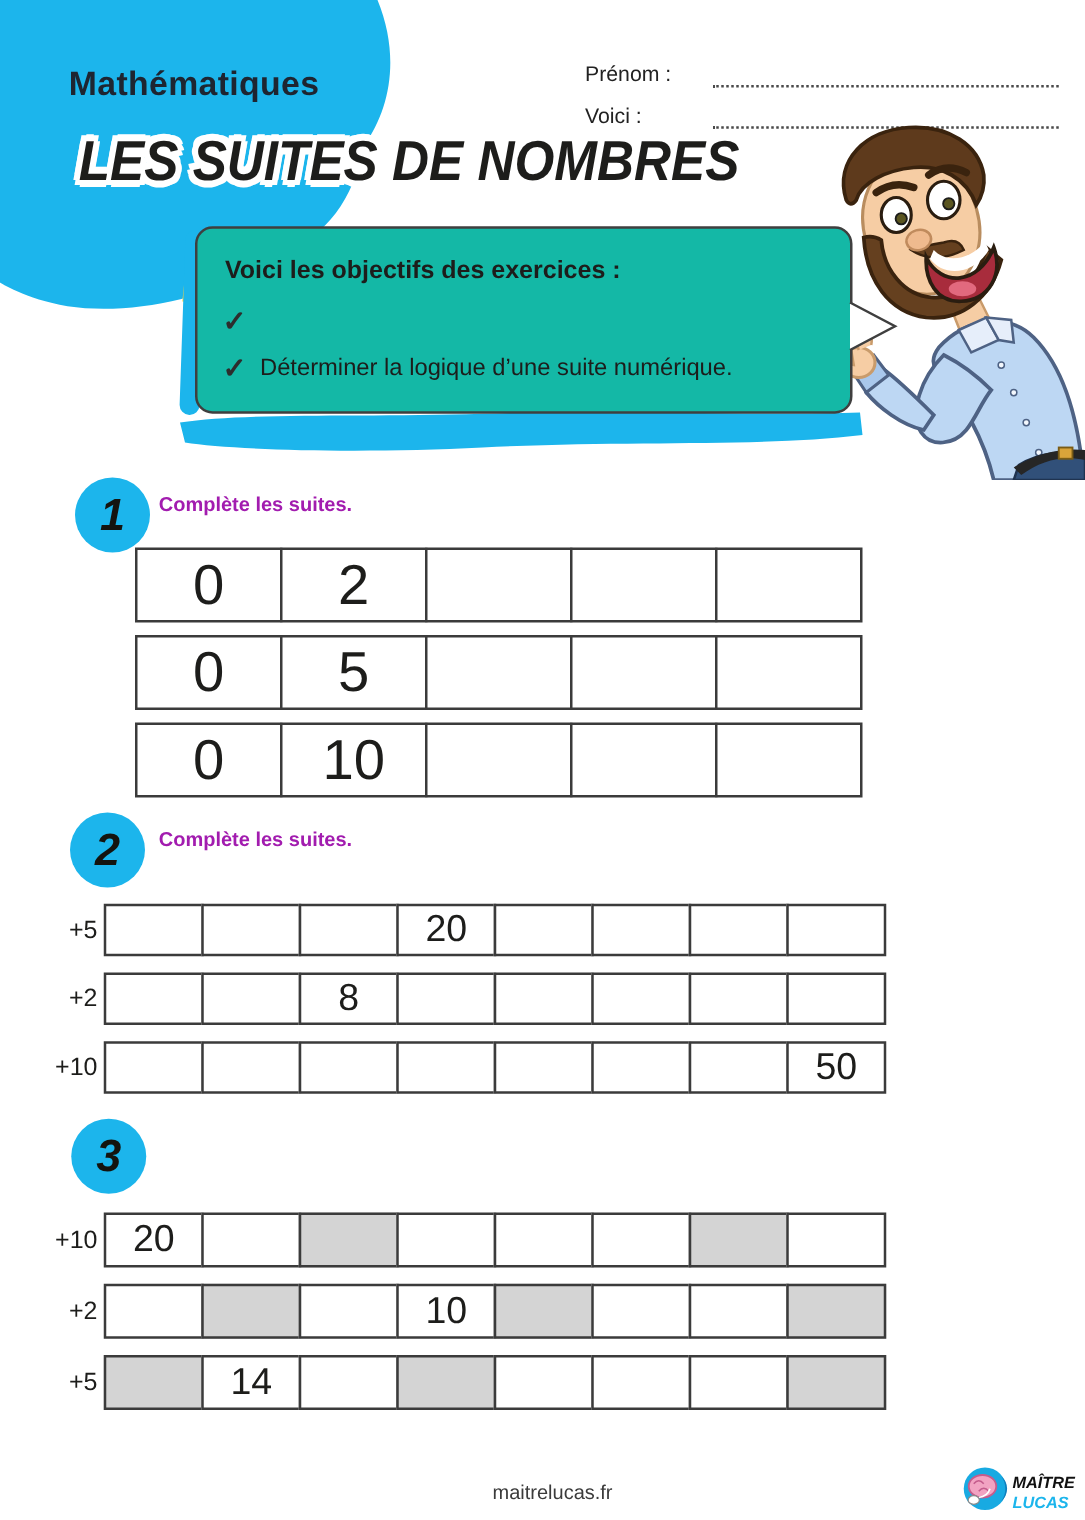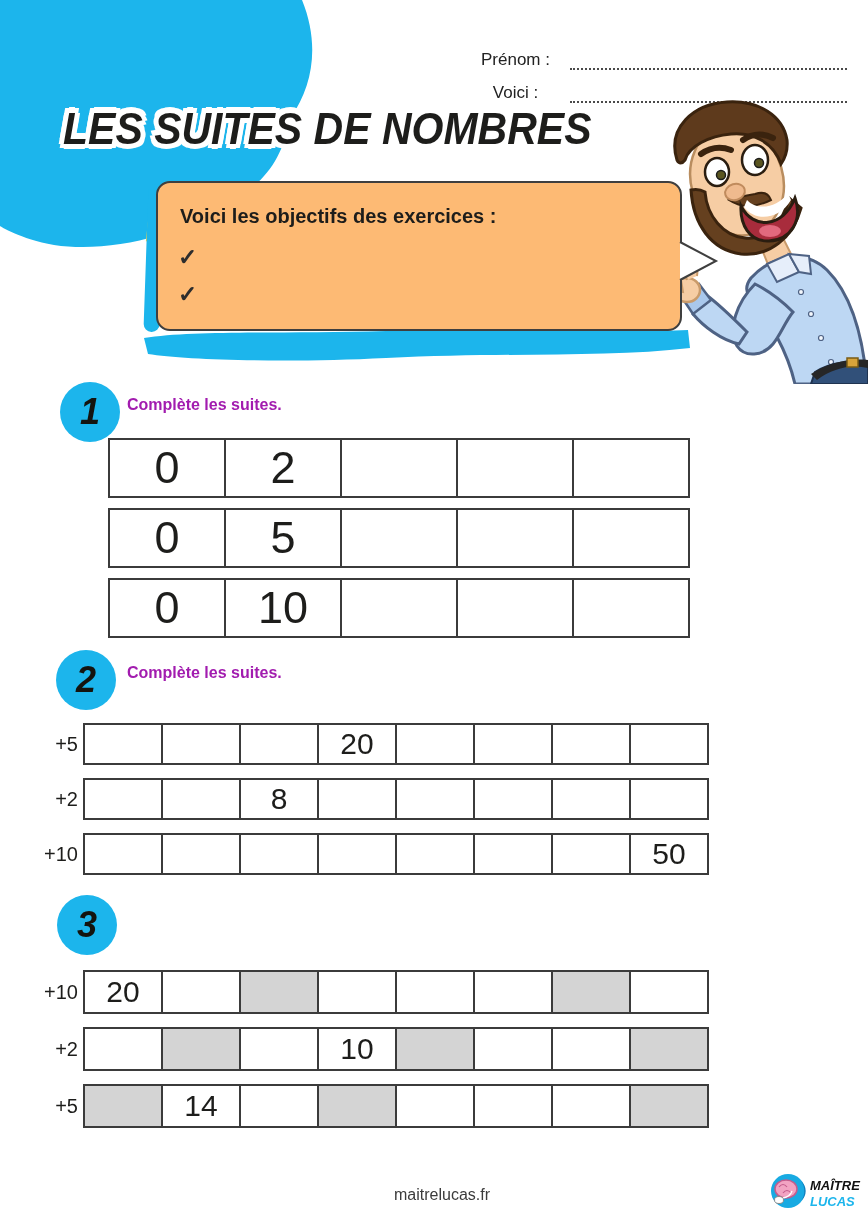--- a/index.html
+++ b/index.html
@@ -12,25 +12,25 @@
   
   #corner-blob{left:0;top:0;z-index:0;}
   #subject{left:55px;top:52px;font-size:27px;font-weight:700;color:#1e2531;z-index:2;letter-spacing:.3px;}
   #main-title{
     left:63px;top:103px;z-index:2;font-size:41px;font-style:italic;font-weight:700;
     letter-spacing:0;transform:scaleY(1.1);transform-origin:top left;white-space:nowrap;
     text-shadow:-3px -3px 0 #fff,3px -3px 0 #fff,-3px 3px 0 #fff,3px 3px 0 #fff,
                 -5px 0 0 #fff,5px 0 0 #fff,0 -5px 0 #fff,0 5px 0 #fff,
                 -4px -4px 0 #fff,4px 4px 0 #fff,-4px 4px 0 #fff,4px -4px 0 #fff;
   }
-  .hf-label{font-size:17px;color:#222;width:95px;text-align:center;}
+  .hf-label{font-size:17px;color:#222;width:95px;text-align:left;}
   .dotline{width:277px;height:18px;border-bottom:2px dotted #4a4a4a;}
   
   #bubble{
-    left:156px;top:181px;width:526px;height:150px;background:#fdba74;
+    left:156px;top:181px;width:526px;height:150px;background:#14b8a6;
     border:2px solid #3f3f3f;border-radius:14px;z-index:3;box-sizing:border-box;
   }
   #bubble .heading{margin:22px 0 0 22px;font-size:20px;font-weight:700;}
   #bubble .obj{display:flex;align-items:center;margin:10px 0 0 20px;font-size:19px;}
   #bubble .obj .chk{width:24px;font-size:23px;font-weight:700;color:#2d2d2d;margin-right:6px;}
   #bubble-tail{left:679px;top:241px;z-index:4;}
   #brush-left{left:146px;top:184px;width:16px;height:148px;background:#1cb5ec;border-radius:8px;transform:rotate(2deg);z-index:1;}
   #brush-yellow{left:148px;top:200px;width:13px;height:42px;background:#ffd23a;transform:rotate(6deg);z-index:1;}
   #brush-bottom{left:136px;top:322px;z-index:1;}
   #character{left:655px;top:92px;z-index:2;}
@@ -64,20 +64,21 @@
 </style>
 </head>
 <body>
 
 <div class="page">
 
   <svg id="corner-blob" class="abs" width="440" height="260" viewBox="0 0 440 260">
     <path d="M0,0 L302,0 C320,44 313,86 291,117 C282,161 262,187 227,202 C180,237 108,253 54,245 C20,239 0,226 0,226 Z" fill="#1cb5ec"></path>
   </svg>
 
+  <div id="subject" class="abs">Mathématiques</div>
 
   <div id="main-title" class="abs">LES SUITES DE NOMBRES</div>
 
   <div class="abs hf-label" style="left:468px;top:50px;">Prénom :</div>
   <div class="abs dotline" style="left:570px;top:50px;"></div>
   <div class="abs hf-label" style="left:468px;top:83px;">Voici :</div>
   <div class="abs dotline" style="left:570px;top:83px;"></div>
 
   <svg id="character" class="abs" width="213" height="292" viewBox="0 0 213 292">
 
@@ -131,20 +132,21 @@
     <path d="M8,16 C60,8 150,12 250,9 C360,5 470,11 552,8 L554,26 C470,36 370,30 250,36 C150,41 50,38 12,32 Z" fill="#1cb5ec"></path>
   </svg>
 
   <div id="bubble" class="abs">
     <div class="heading">Voici les objectifs des exercices :</div>
     <div class="obj" style="margin-top:16px;">
       <span class="chk">✓</span>
     </div>
     <div class="obj">
       <span class="chk">✓</span>
+      <span>Déterminer la logique d’une suite numérique.</span>
     </div>
   </div>
   <svg id="bubble-tail" class="abs" width="40" height="40" viewBox="0 0 40 40">
     <path d="M1,1 L37,20 L1,39" fill="#ffffff" stroke="#3f3f3f" stroke-width="2"></path>
   </svg>
 
   <div class="abs num-circle" style="left:60px;top:382px;">1</div>
   <div class="abs instruction" style="left:127px;top:396px;">Complète les suites.</div>
   <div id="ex1-rows" class="abs cells5" style="left:108px;top:438px;">
       <div class="seq-row">

